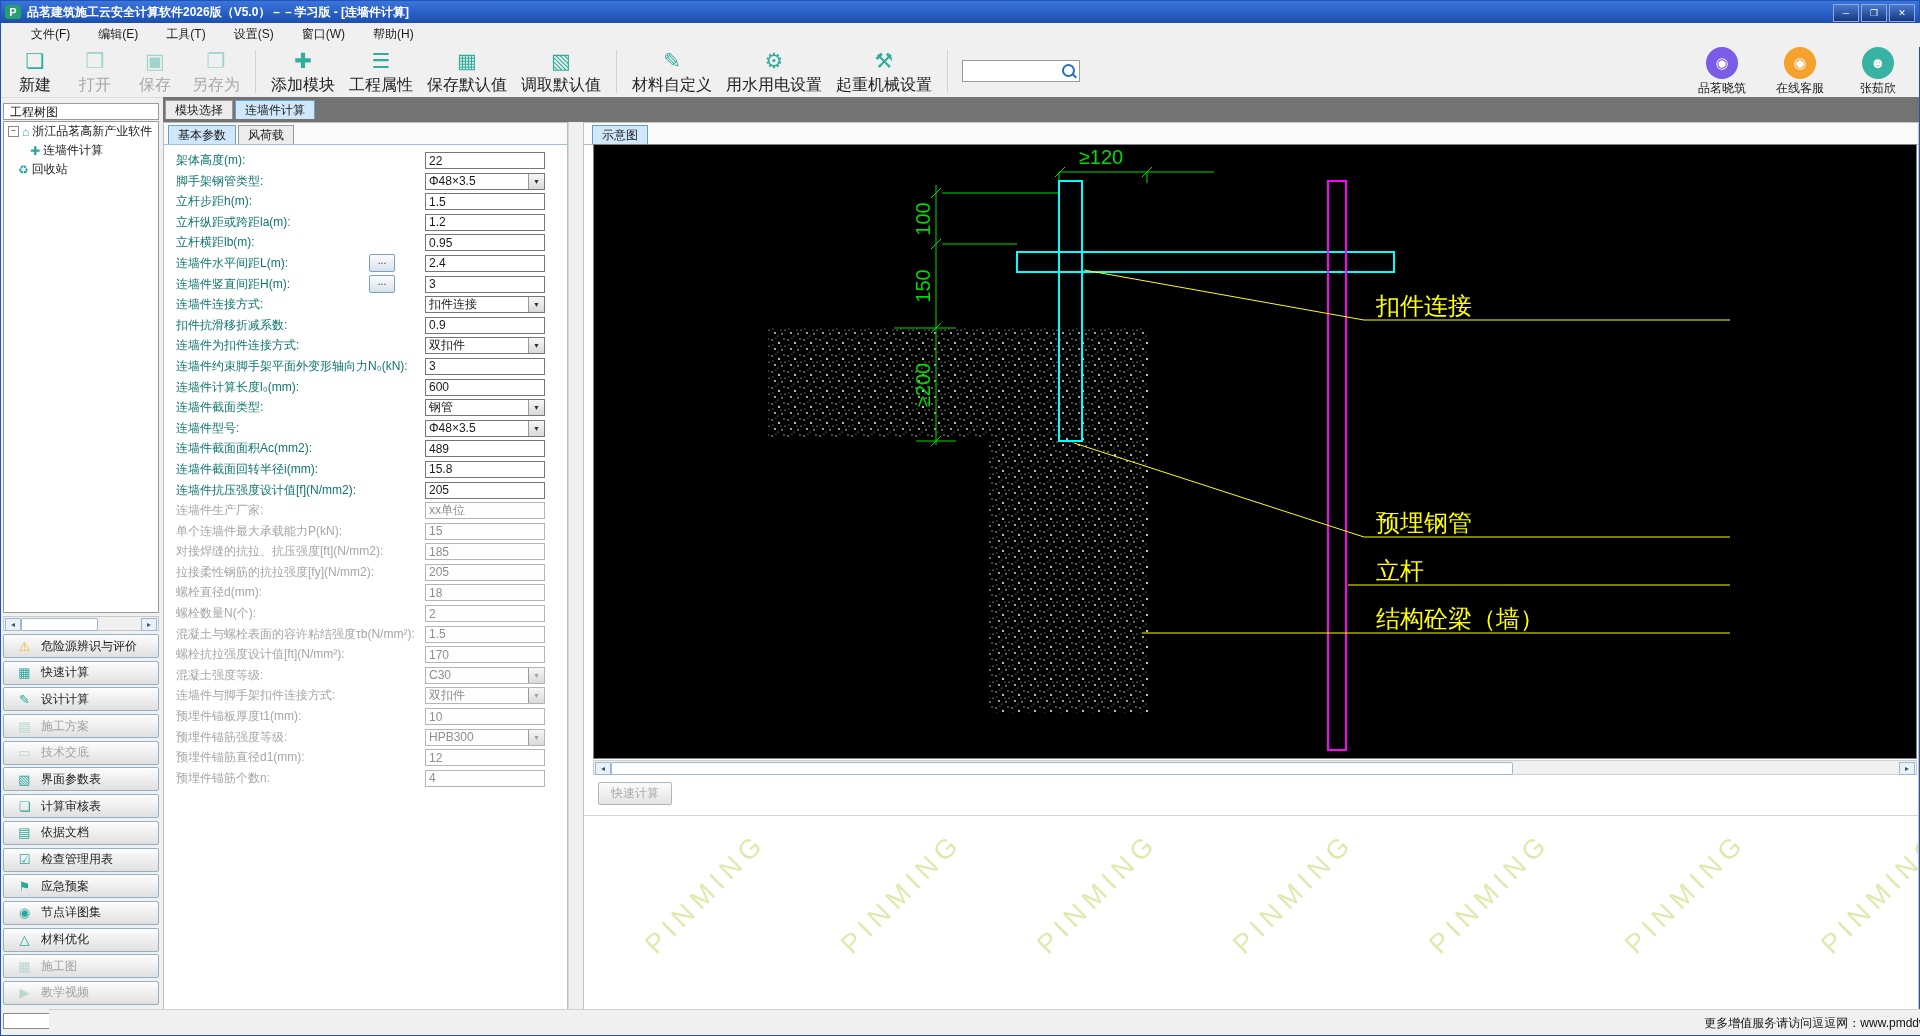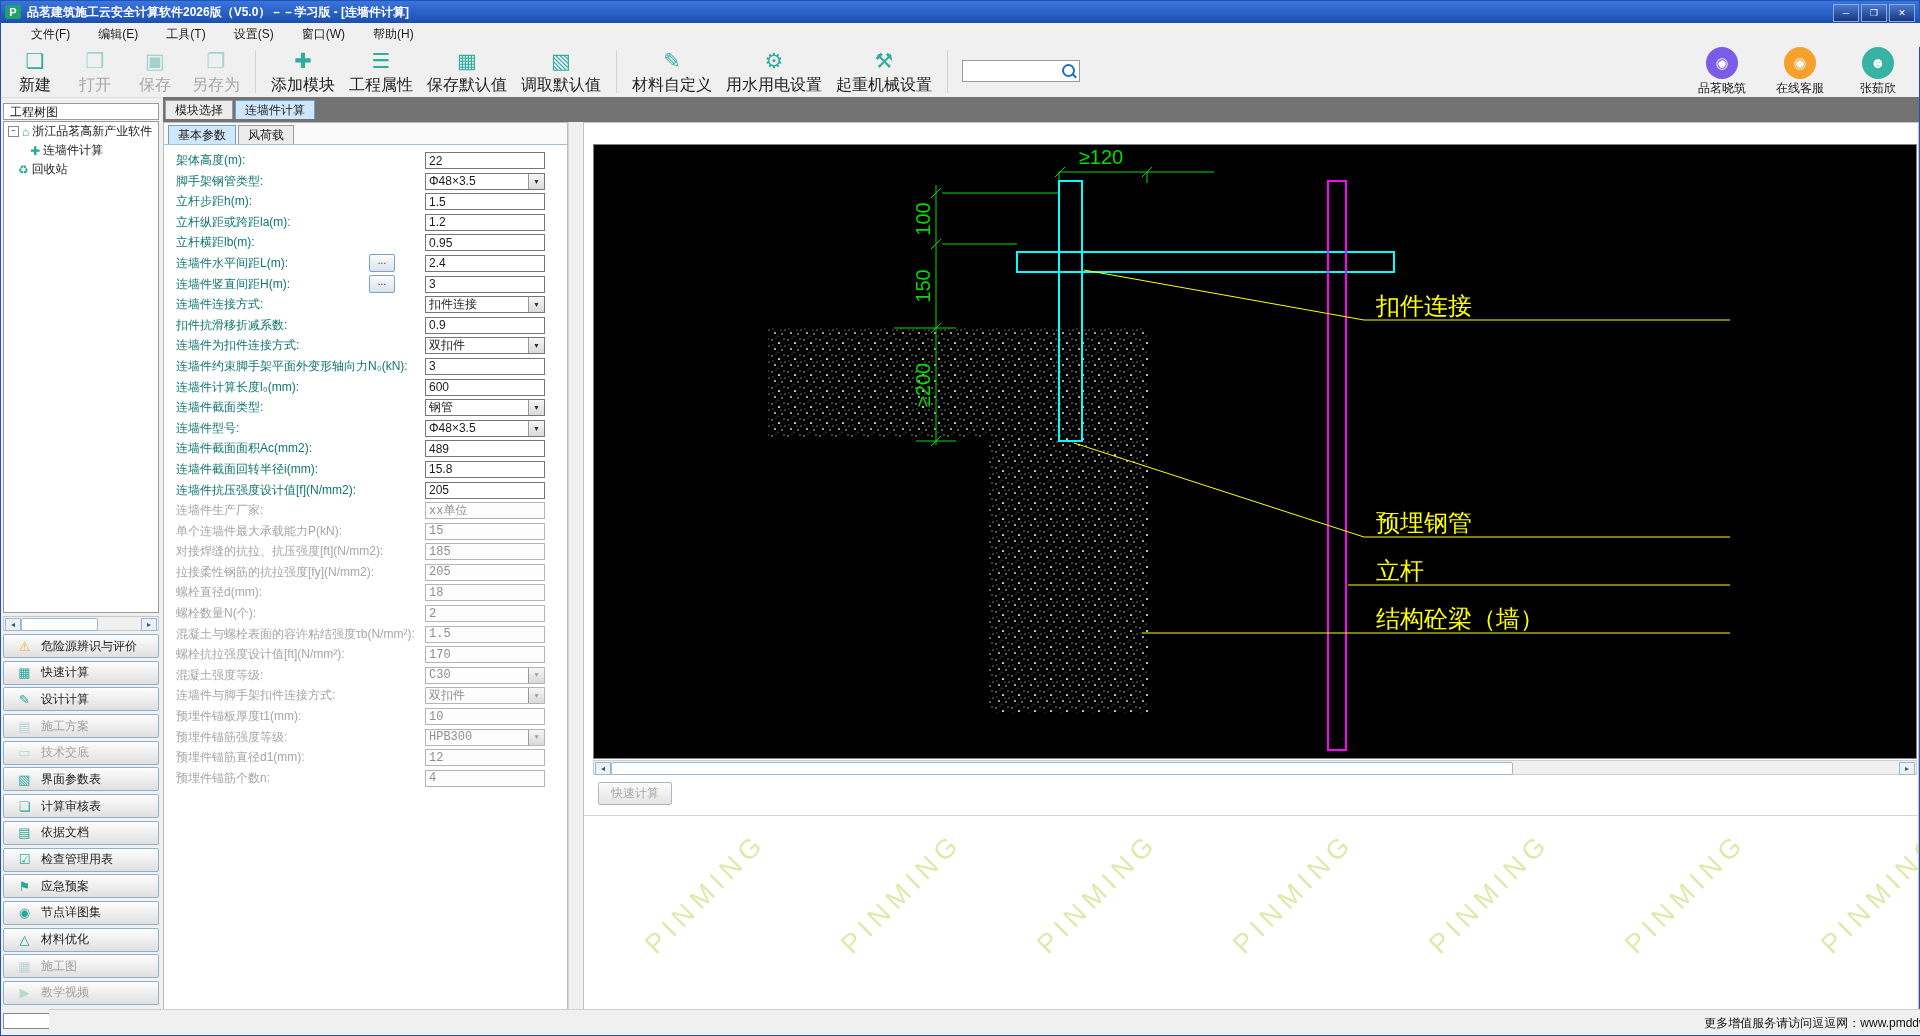--- a/index.html
+++ b/index.html
@@ -83,21 +83,21 @@
   
   .formpanel{position:absolute;left:162px;top:121px;width:405px;height:889px;background:#fff;
     border:1px solid #bcbcbc;box-sizing:border-box;}
   .ftabs{display:flex;align-items:flex-end;height:21px;border-bottom:1px solid #9ec2de;padding-left:4px;background:#fafafa;}
   .formrows{padding-top:6px;position:relative;}
   .frow{height:19px;margin-bottom:1.6px;position:relative;display:flex;align-items:center;}
   .flabel{margin-left:12px;white-space:nowrap;color:#0f766e;}
   .frow.disabled .flabel{color:#a6a6a6;}
   .fvalue{position:absolute;right:22px;width:120px;height:17px;border:1px solid #767676;background:#fff;
     display:flex;align-items:center;box-sizing:border-box;}
-  .frow.disabled .fvalue{border-color:#b4b4b4;background:#fdfdfd;font-family:Liberation Mono, monospace;}
+  .frow.disabled .fvalue{border-color:#b4b4b4;background:#fdfdfd;}
   .ftext{padding-left:3px;white-space:nowrap;overflow:hidden;flex:1;}
   .frow.disabled .ftext{color:#8f8f8f;}
   .farrow{display:none;width:15px;height:15px;border-left:1px solid #9a9a9a;
     background:linear-gradient(#f6f6f6,#d9d9d9);font-size:7px;color:#333;
     align-items:center;justify-content:center;}
   .frow.is-select .farrow{display:flex;}
   .frow.disabled .farrow{color:#a0a0a0;}
   .fellipsis{display:none;position:absolute;right:172px;width:24px;height:16px;
     border:1px solid #7aa0c8;border-radius:2px;background:linear-gradient(#fcfcfc,#d8e2ec);
     font-size:10px;line-height:12px;text-align:center;color:#333;}
@@ -630,20 +630,23 @@
           <span class="fvalue">
             <span class="ftext">4</span>
 
           </span>
         </div>
       </div>
   </div>
   <div class="formvscroll"></div>
 
   <div class="rightpanel">
+    <div class="rtabs">
+      <span class="tab active">示意图</span>
+    </div>
 
     <div class="canvas">
       <svg width="1322" height="613" viewBox="0 0 1322 613">
         <defs>
           <pattern id="conc" width="16" height="16" patternUnits="userSpaceOnUse">
             <rect width="16" height="16" fill="#000"></rect>
             <circle cx="2" cy="3" r="0.8" fill="#cfcfcf"></circle>
               <circle cx="9" cy="6" r="1" fill="#ffffff"></circle>
             <circle cx="14" cy="2" r="0.7" fill="#bbbbbb"></circle>
               <circle cx="5" cy="12" r="0.9" fill="#eeeeee"></circle>

